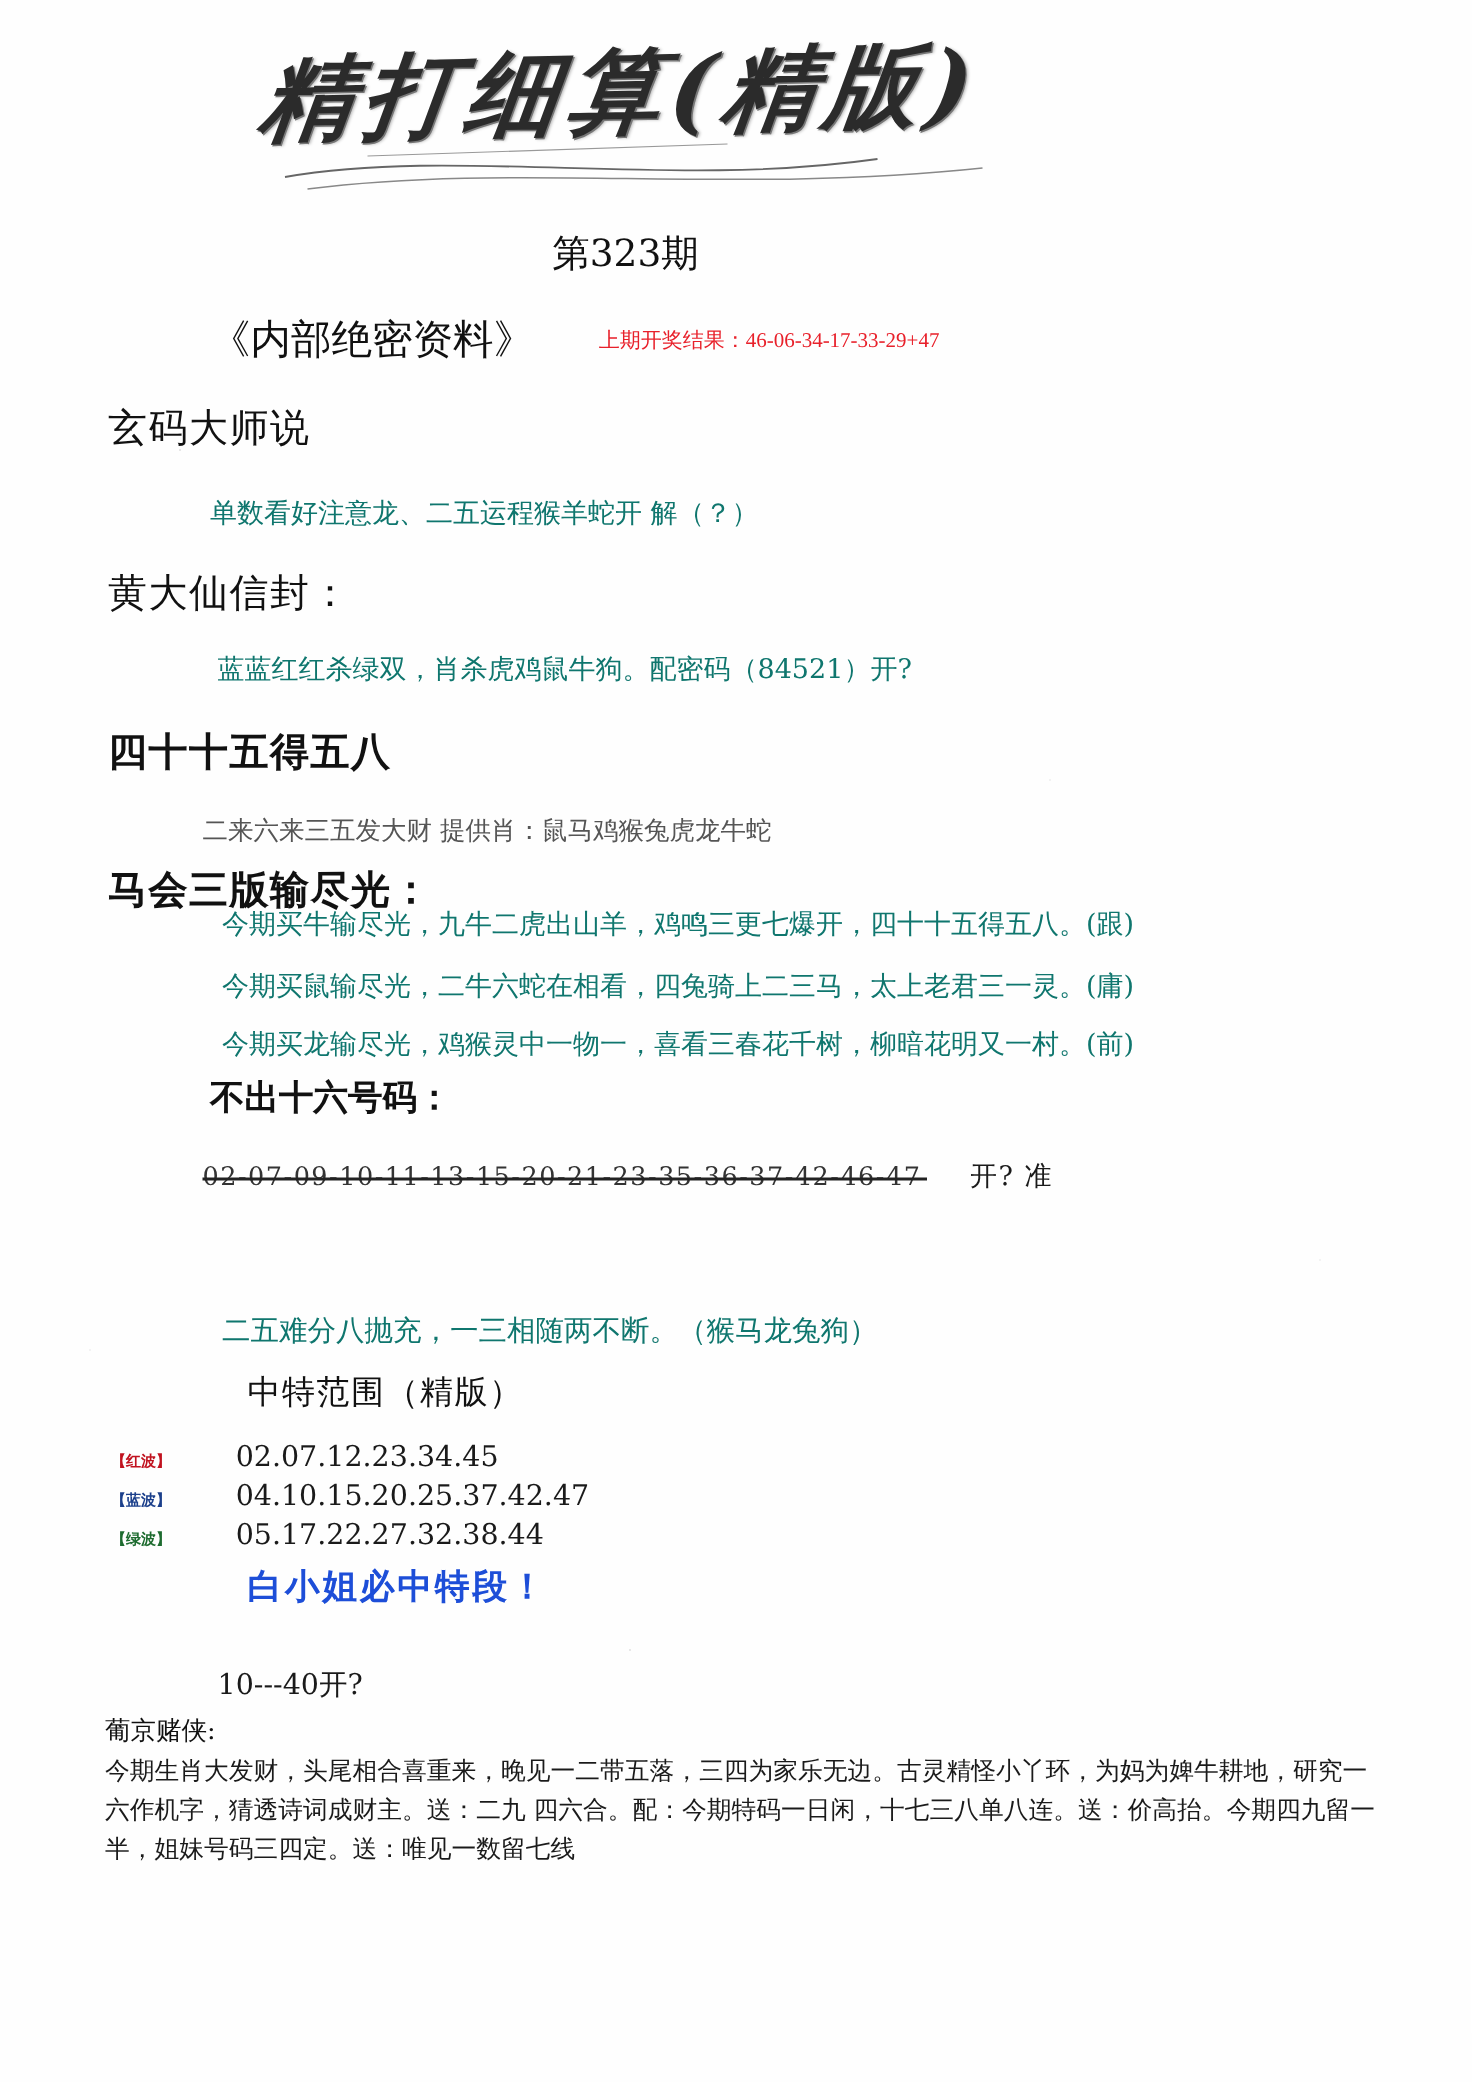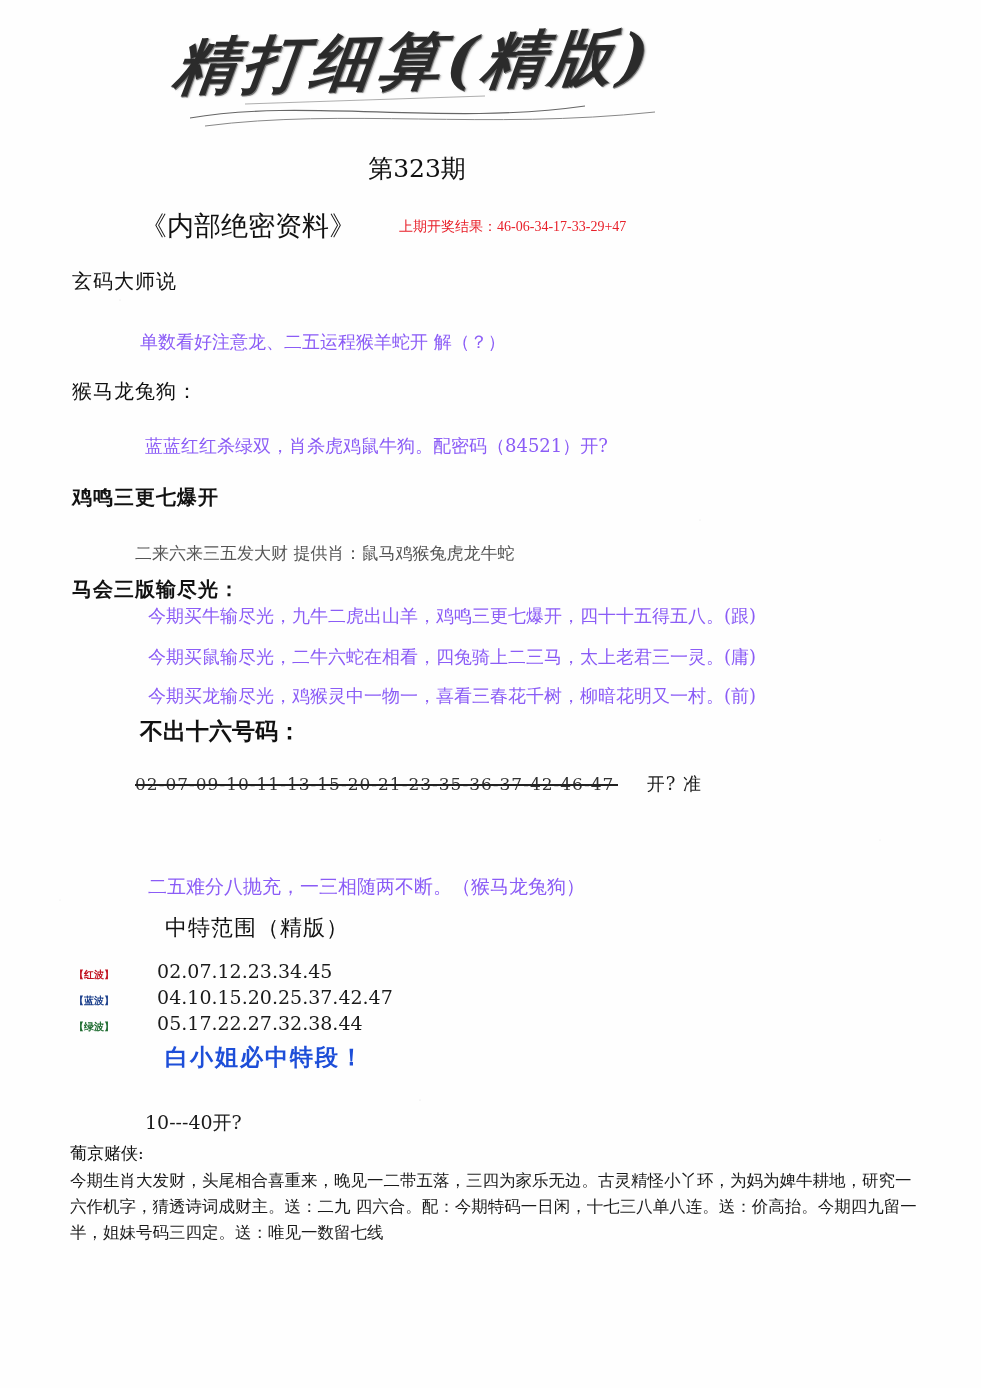--- a/index.html
+++ b/index.html
@@ -80,31 +80,31 @@
     font-family: Liberation Serif, serif;
     font-size: 14px;
     color: #e8202a;
     vertical-align: 4px;
   }
 
   .sec-head {
     position: absolute;
     left: 72px;
     font-family: "DejaVu Serif", "Liberation Serif", serif;
-    font-size: 20px;
+    font-size: 26px;
     color: #111;
     letter-spacing: 1px;
   }
   .sec-head.bold { font-weight: bold; }
 
   .body-line {
     position: absolute;
     font-family: "DejaVu Serif", "Liberation Serif", serif;
     font-size: 18px;
-    color: #8b5cf6;
+    color: #0f766e;
     white-space: nowrap;
   }
   .body-line.sm { font-size: 17px; }
   .body-line.faded { color: #555; }
 
   .indent-title {
     position: absolute;
     font-family: "DejaVu Serif", "Liberation Serif", serif;
     font-size: 23px;
     font-weight: bold;
@@ -235,24 +235,24 @@
   <div class="issue">第323期</div>
 
   <div class="row-secret">
     <span class="secret-title">《内部绝密资料》</span>
     <span class="last-result">上期开奖结果：46-06-34-17-33-29+47</span>
   </div>
 
   <div class="sec-head" style="top:268px;">玄码大师说</div>
   <div class="body-line" style="left:140px; top:330px;">单数看好注意龙、二五运程猴羊蛇开  解（？）</div>
 
-  <div class="sec-head" style="top:378px;">猴马龙兔狗：</div>
+  <div class="sec-head" style="top:378px;">黄大仙信封：</div>
   <div class="body-line" style="left:145px; top:434px;">蓝蓝红红杀绿双，肖杀虎鸡鼠牛狗。配密码（84521）开?</div>
 
-  <div class="sec-head bold" style="top:484px;">鸡鸣三更七爆开</div>
+  <div class="sec-head bold" style="top:484px;">四十十五得五八</div>
   <div class="body-line sm faded" style="left:135px; top:542px;">二来六来三五发大财  提供肖：鼠马鸡猴兔虎龙牛蛇</div>
 
   <div class="sec-head bold" style="top:576px;">马会三版输尽光：</div>
   <div class="body-line" style="left:148px; top:604px;">今期买牛输尽光，九牛二虎出山羊，鸡鸣三更七爆开，四十十五得五八。(跟)</div>
   <div class="body-line" style="left:148px; top:645px;">今期买鼠输尽光，二牛六蛇在相看，四兔骑上二三马，太上老君三一灵。(庸)</div>
   <div class="body-line" style="left:148px; top:684px;">今期买龙输尽光，鸡猴灵中一物一，喜看三春花千树，柳暗花明又一村。(前)</div>
 
   <div class="indent-title" style="left:140px; top:716px;">不出十六号码：</div>
   <div class="strike-row">
     <span class="strike-nums">02-07-09-10-11-13-15-20-21-23-35-36-37-42-46-47</span>

